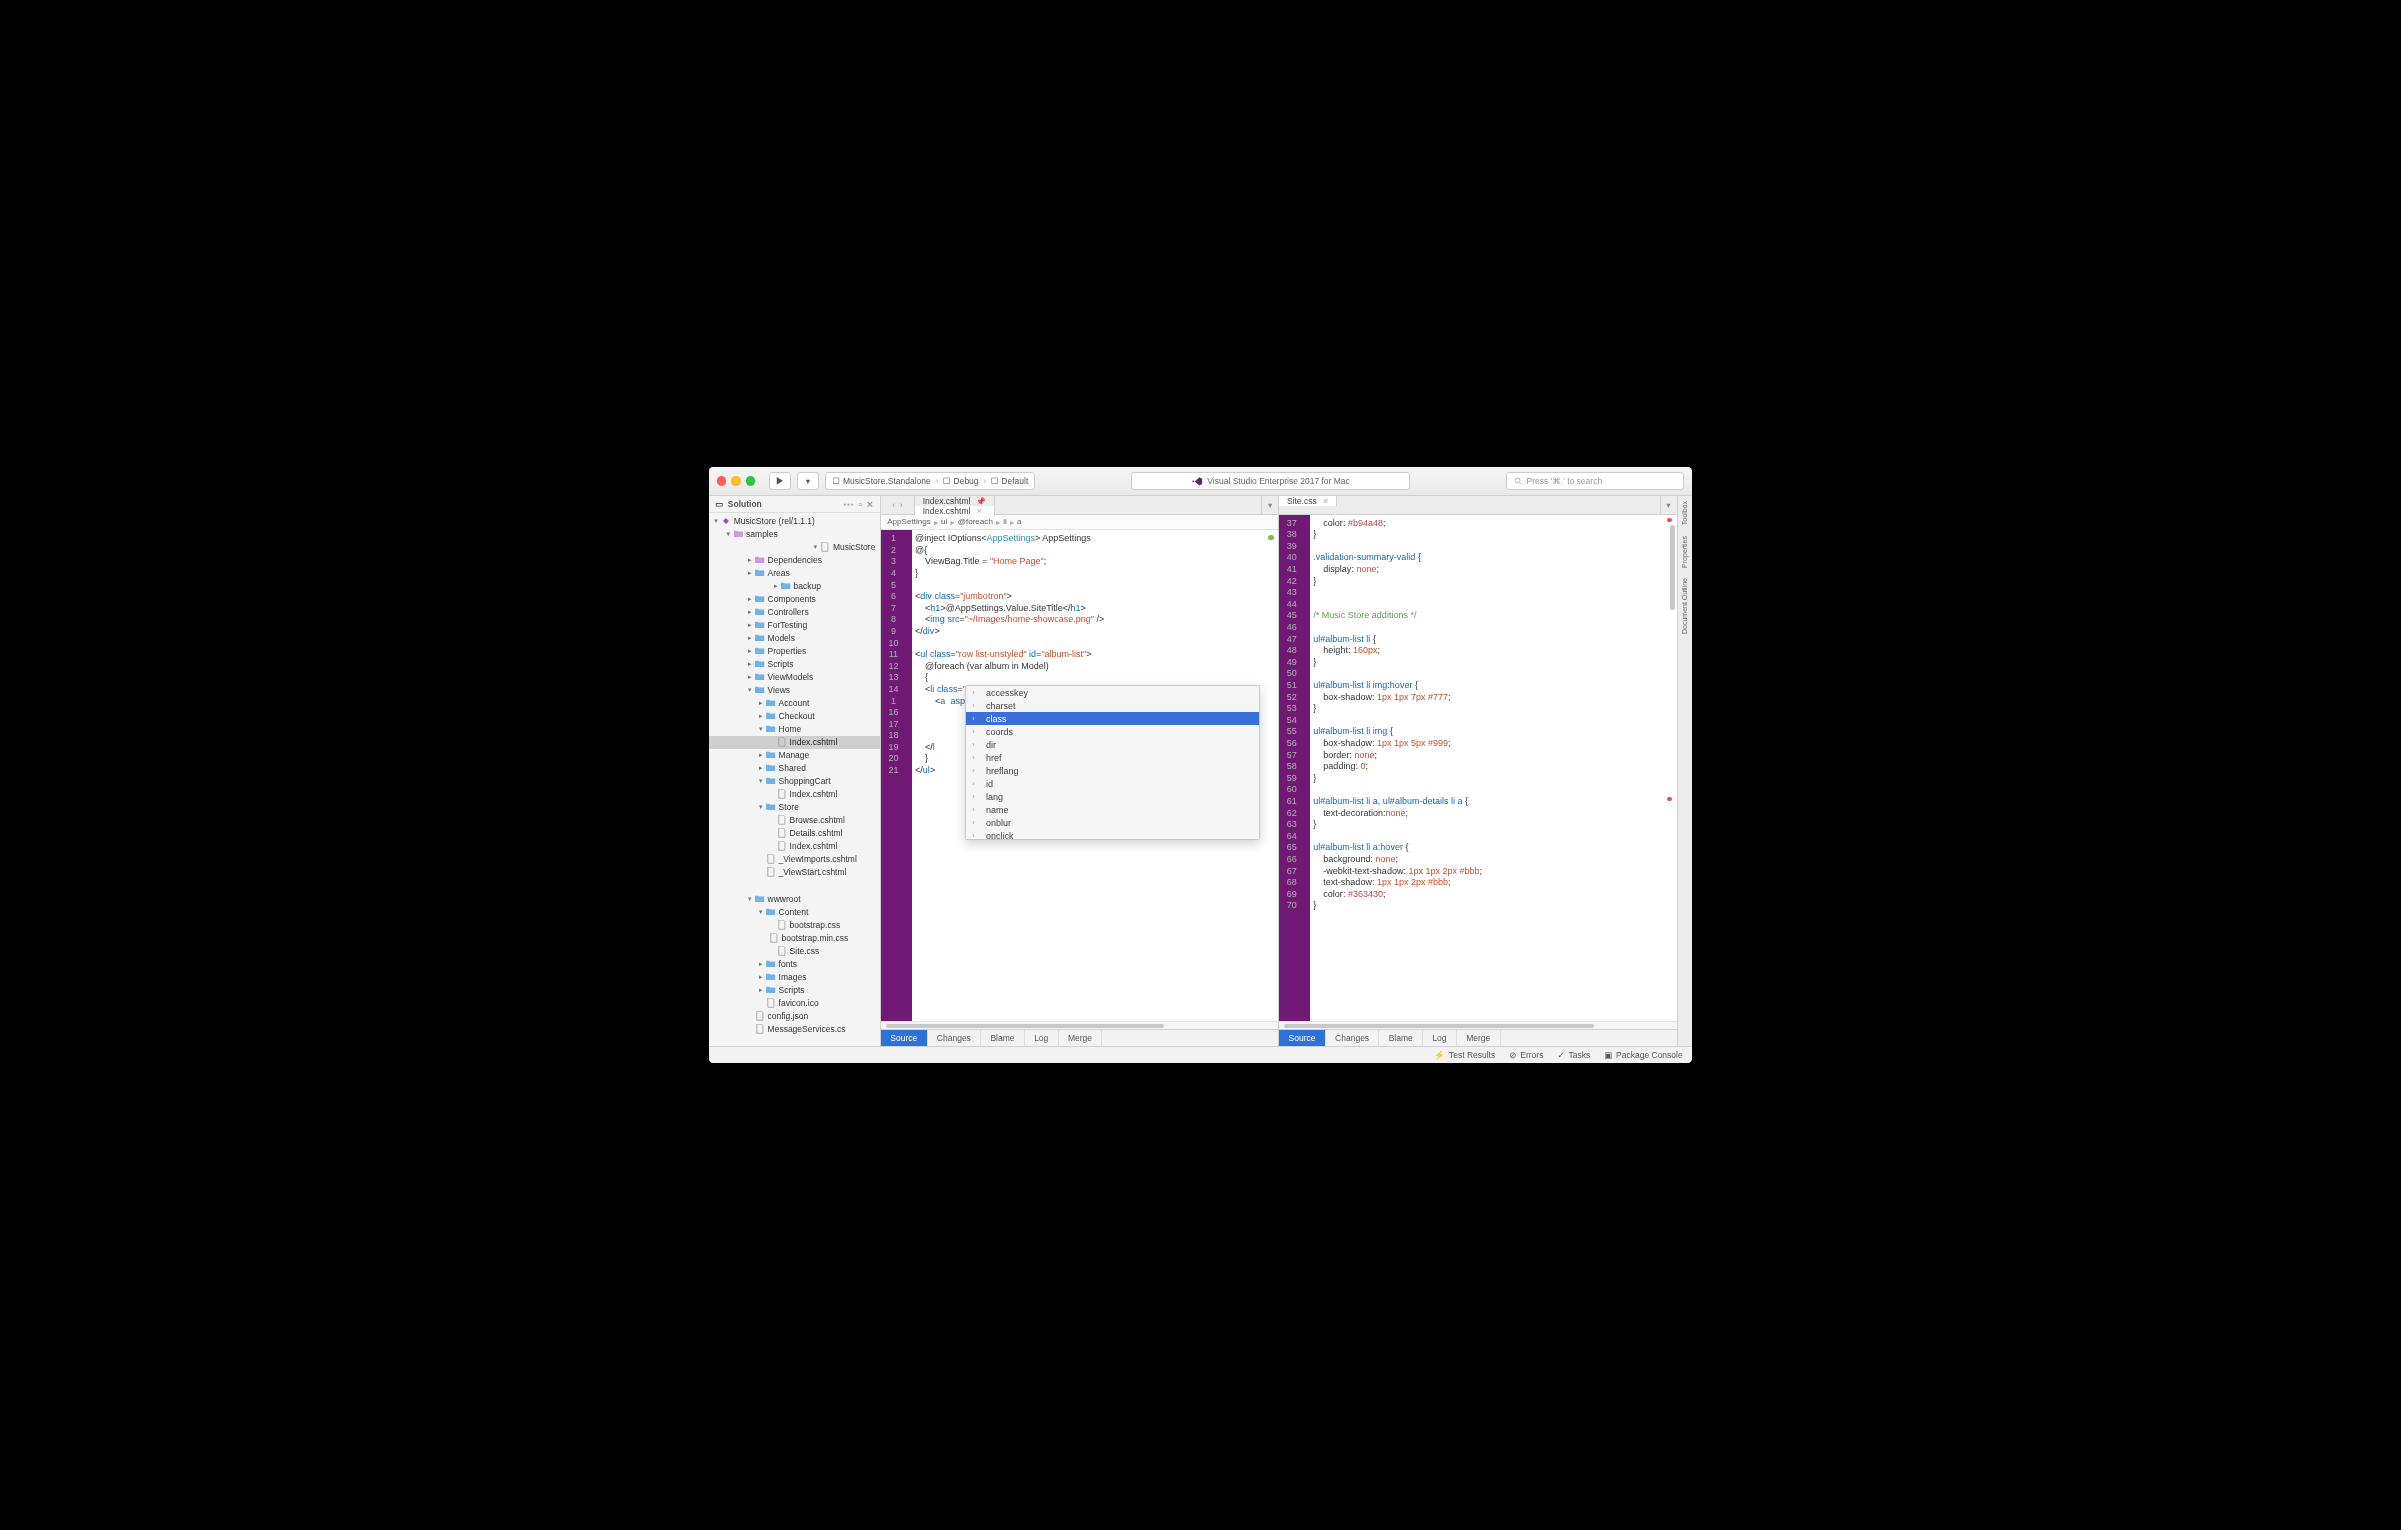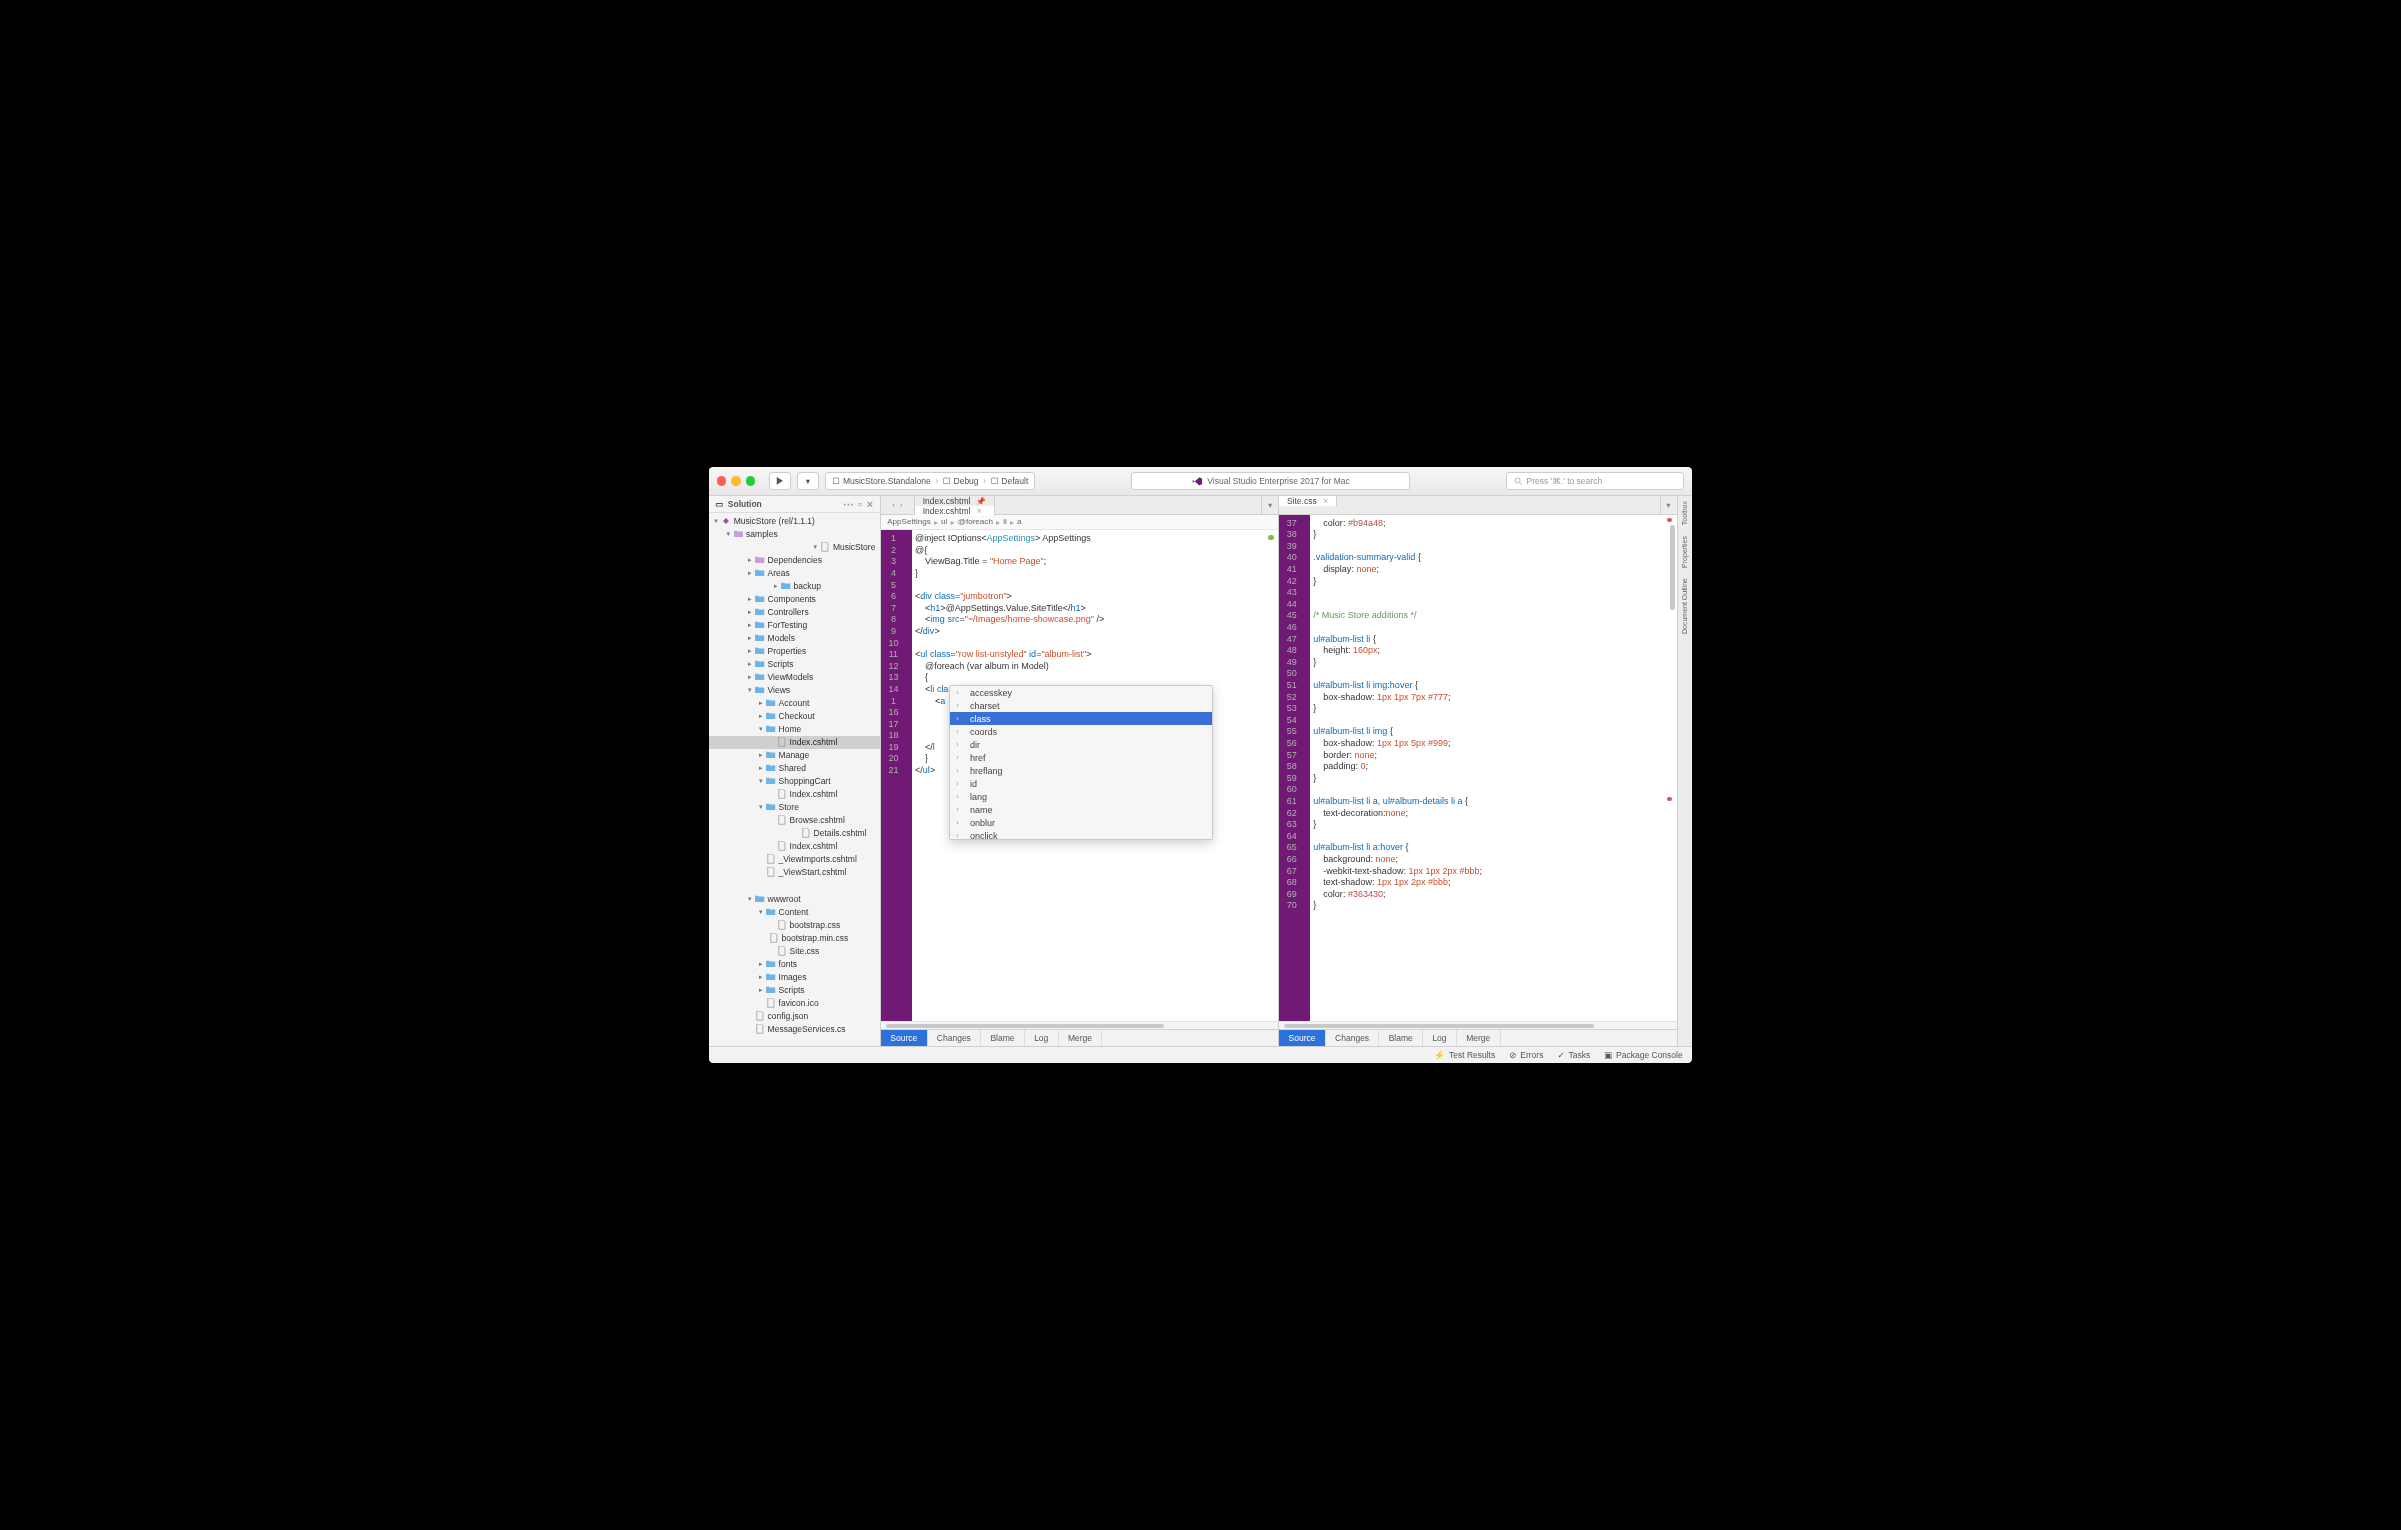--- a/index.html
+++ b/index.html
@@ -34,21 +34,21 @@
 .tab .pin { color: #aaa; font-size: 7.7px; }
 .tabbar .expand { margin-left: auto; width: 17px; display: flex; align-items: center; justify-content: center; color: #888; border-left: 0.8px solid #d0d0d0; }
 .breadcrumb { height: 15.5px; border-bottom: 0.8px solid #e3e3e3; display: flex; align-items: center; padding: 0 6.2px; font-size: 8.1px; color: #666; gap: 3.1px; background: #fafafa; }
 .breadcrumb .sep { color: #aaa; }
 .code-wrap { flex: 1; position: relative; overflow: hidden; font-family: Menlo, Monaco, monospace; font-size: 9px; }
 .code { display: flex; height: 100%; }
 .gutter { width: 31px; text-align: center; padding: 3.1px 6.2px 3.1px 0; color: #b0b0b0; background: #701a75; line-height: 11.6px; user-select: none; }
 .lines { flex: 1; padding: 3.1px 0 3.1px 3.1px; line-height: 11.6px; white-space: pre; color: #333; overflow: hidden; position: relative; } .tk-str { color: #c94f2c; } .tk-attr { color: #0f6ab4; } .tk-tag { color: #0f6ab4; }
 .tk-type { color: #2b91af; } .tk-dir { color: #333; } .tk-num { color: #c94f2c; } .tk-prop { color: #333; }
 .tk-sel { color: #0f6ab4; } .tk-com { color: #6a9955; } .tk-val { color: #b94a48; }
-.cc-popup { position: absolute; left: 68px; top: 155px; width: 264px; background: #f6f6f6; border: 0.8px solid #c8c8c8; border-radius: 1.5px; box-shadow: 0 3.1px 10.8px rgba(0,0,0,.18); font-size: 9px; max-height: 155px; overflow: hidden; }
+.cc-popup { position: absolute; left: 84px; top: 155px; width: 295px; background: #f6f6f6; border: 0.8px solid #c8c8c8; border-radius: 1.5px; box-shadow: 0 3.1px 10.8px rgba(0,0,0,.18); font-size: 9px; max-height: 155px; overflow: hidden; }
 .cc-item { padding: 1.5px 6.2px; display: flex; align-items: center; gap: 6.2px; color: #444; }
 .cc-item .chev { color: #8a8; font-size: 7px; width: 7.7px; }
 .cc-item.sel { background: #3a6fd8; color: #fff; }
 .cc-item.sel .chev { color: #cfe0ff; }
 .code-marker { position: absolute; right: 4.6px; top: 4.6px; width: 5.4px; height: 5.4px; border-radius: 50%; background: #7ac142; }
 .ed-bottom { height: 17px; border-top: 0.8px solid #d0d0d0; background: #f2f2f2; display: flex; align-items: stretch; font-size: 8.5px; }
 .ed-bottom .btab { padding: 0 9.3px; display: flex; align-items: center; color: #555; border-right: 0.8px solid #ddd; }
 .ed-bottom .btab.active { background: #2d72d9; color: #fff; }
 .hscroll { height: 7.7px; background: #f4f4f4; border-top: 0.8px solid #e3e3e3; position: relative; }
 .hscroll .thumb { position: absolute; left: 4.6px; top: 1.5px; height: 4.6px; width: 70%; background: #c8c8c8; border-radius: 2.3px; }
@@ -317,21 +317,21 @@
           </div>
           <div class="tree-row" style="padding-left: 59px;">
             <span class="tr-tw"></span>
             <span class="tr-ic">
               <svg width="7.7" height="9.3" viewBox="0 0 10 12">
                 <path d="M1 0 L7 0 L9 2 L9 12 L1 12 Z" fill="none" stroke="#999"></path>
               </svg>
             </span>
             <span>Browse.cshtml</span>
           </div>
-          <div class="tree-row" style="padding-left: 83px;">
+          <div class="tree-row" style="padding-left: 59px;">
             <span class="tr-tw"></span>
             <span class="tr-ic">
               <svg width="7.7" height="9.3" viewBox="0 0 10 12">
                 <path d="M1 0 L7 0 L9 2 L9 12 L1 12 Z" fill="none" stroke="#999"></path>
               </svg>
             </span>
             <span>Details.cshtml</span>
           </div>
           <div class="tree-row" style="padding-left: 59px;">
             <span class="tr-tw"></span>

